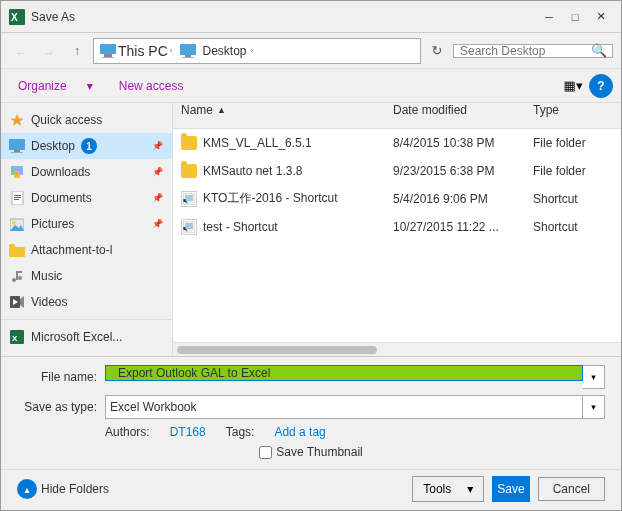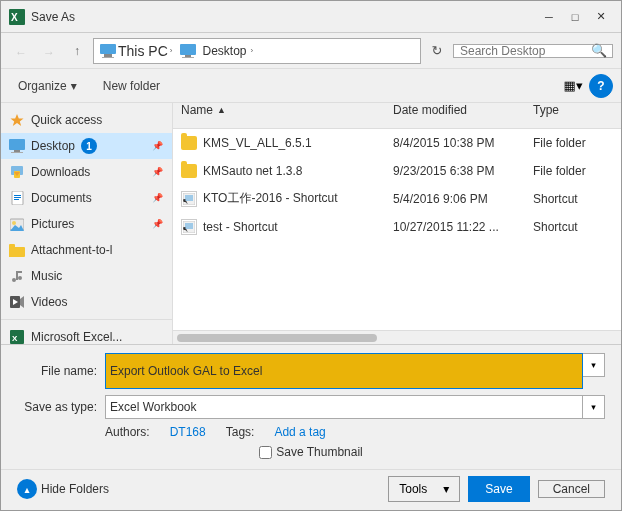--- a/index.html
+++ b/index.html
@@ -137,22 +137,22 @@
       border-bottom: 1px solid #ddd;
       height: 34px;
     }
     .toolbar-btn {
       height: 24px;
       padding: 0 8px;
       border: 1px solid transparent;
       background: transparent;
       cursor: pointer;
       font-size: 12px;
-      color: #404040;
-      display: flex; align-items: center; gap: 4px;
+      color: #a21caf;
+      display: flex; align-items: center; gap: 20px;
       border-radius: 2px;
     }
     .toolbar-right {
       margin-left: auto;
       display: flex;
       align-items: center;
       gap: 4px;
     }
     .view-icon-btn {
       width: 24px;
@@ -364,24 +364,24 @@
       gap: 8px;
     }
     .form-label {
       width: 80px;
       font-size: 12px;
       color: #333;
       text-align: right;
     }
     .form-input {
       flex: 1;
-      height: 36px;
+      height: 16px;
       border: 1px solid #0078d7;
-      background: #eab308;
-      padding: 0 4px;
+      background: #84cc16;
+      padding: 0 12px;
       font-size: 12px;
       color: #333;
       outline: none;
     }
     .meta-row {
       display: flex;
       align-items: flex-end;
       gap: 20px;
       margin-top: 4px;
       margin-left: 88px;
@@ -451,30 +451,30 @@
       height: 26px;
       padding: 0 10px;
       border: 1px solid #999;
       background: #f0f0f0;
       cursor: pointer;
       font-size: 12px;
       display: flex; align-items: center; gap: 16px;
     }
     .save-btn {
       height: 26px;
-      padding: 0 16px;
+      padding: 0 4px;
       background: #0078d7;
       color: white;
       border: 1px solid #0078d7;
       cursor: pointer;
       font-size: 12px;
       font-weight: normal;
     }
     .cancel-btn {
-      height: 18px;
+      height: 24px;
       padding: 0 14px;
       background: #f0f0f0;
       color: #333;
       border: 1px solid #999;
       cursor: pointer;
       font-size: 12px;
     }
 
     .input-wrapper {
       flex: 1;
@@ -566,21 +566,21 @@
       <span class="search-icon-span">🔍</span>
     </div>
   </div>
 
   <div class="toolbar">
     <button class="toolbar-btn">
       <span>Organize</span>
       <span>▾</span>
     </button>
     <button class="toolbar-btn">
-      <span>New folder</span>
+      <span>New access</span>
     </button>
     <div class="toolbar-right">
       <button class="view-icon-btn">
         <span>▦</span>
         <span>▾</span>
       </button>
       <button class="help-btn">?</button>
     </div>
   </div>
 

